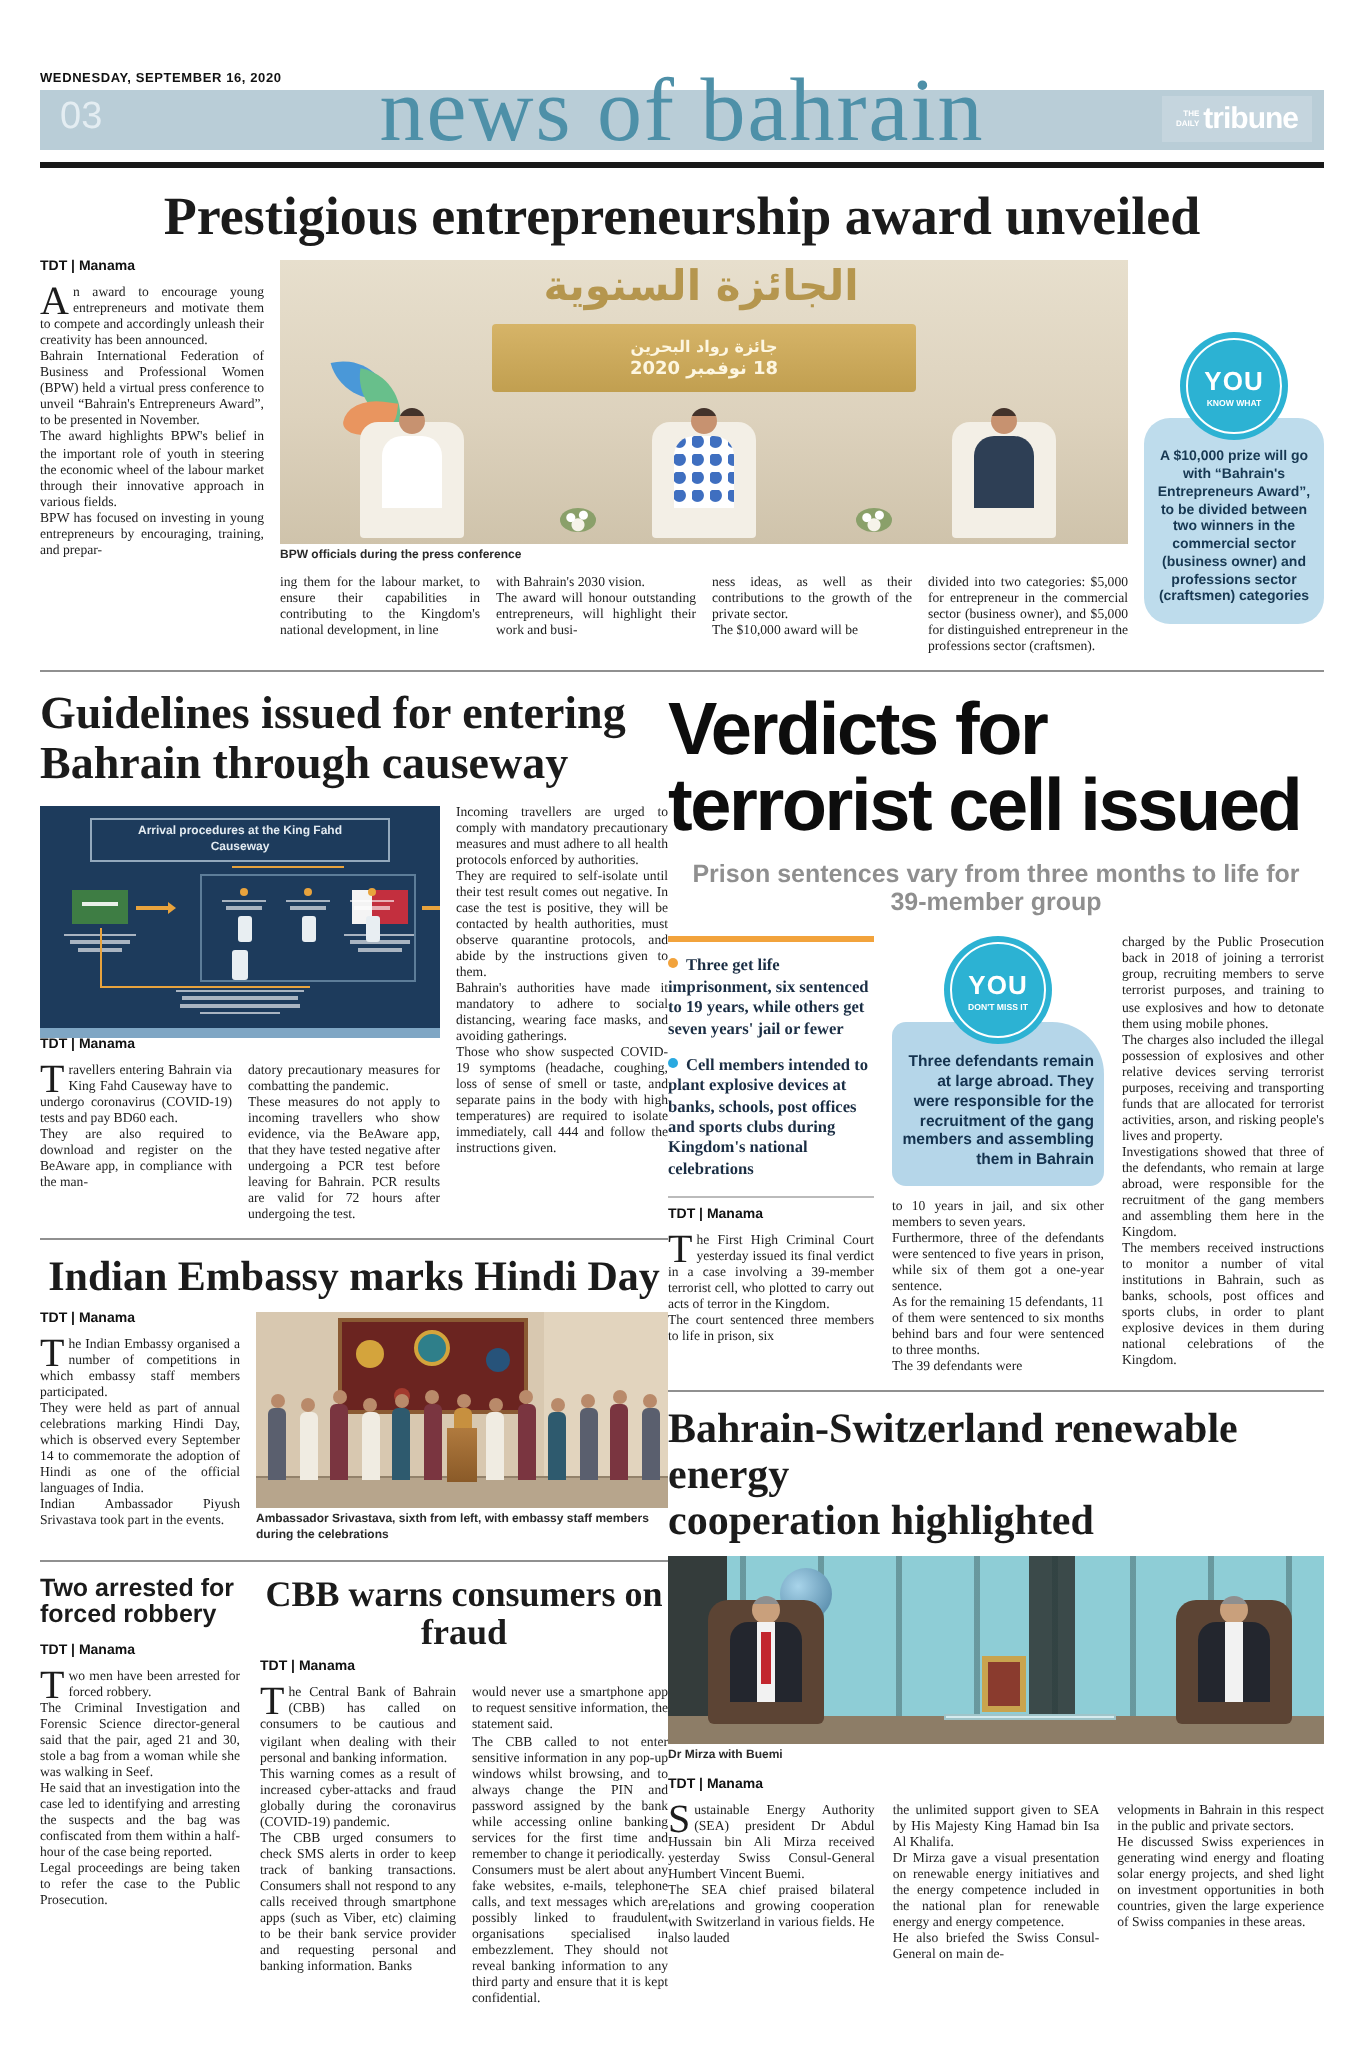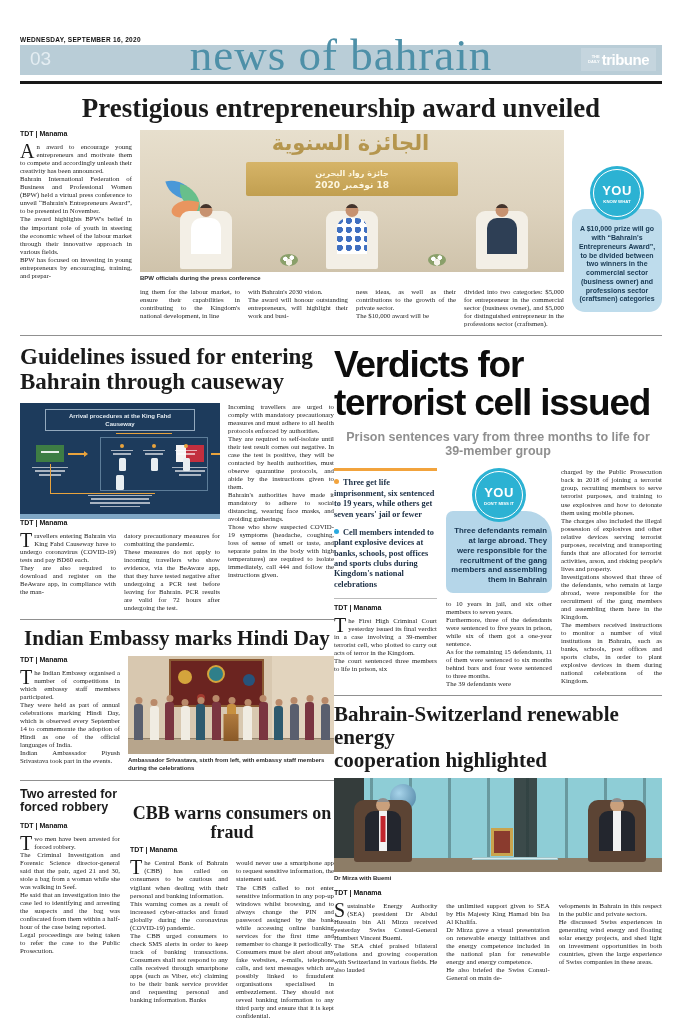--- a/index.html
+++ b/index.html
@@ -114,21 +114,21 @@
   .crowd i:nth-child(2n) { background:#f0ece2; height:34px; }
   .crowd i:nth-child(3n) { background:#7a3540; height:38px; }
   .crowd i:nth-child(5n) { background:#2e5a6e; }
   .crowd i:nth-child(7n) { background:#c7903f; }
   .p2-podium { position:absolute; left:50%; transform:translateX(-50%); bottom:13px; width:15px; height:27px; background:linear-gradient(#b07a3e,#8a5a28); z-index:3; }
   
   .bot-row { display:flex; gap:10px; }
   .rob { width:100px; }
   .rob h3 { font:bold 12.5px/1.1 "Liberation Sans", sans-serif; white-space:pre-line; margin-bottom:7px; }
   .cbb { flex:1; }
-  .cbb h2 { font:bold 18px/1.05 "Liberation Serif", serif; text-align:center; margin-bottom:5px;margin-top:16px; }
+  .cbb h2 { font:bold 18px/1.05 "Liberation Serif", serif; text-align:center; margin-bottom:5px; }
   .cbb-cols { display:flex; gap:8px; }
   .cbb-cols > div { flex:1; }
   
   .vd h1 { font:bold 37px/1.02 "Liberation Sans", sans-serif; letter-spacing:-1.2px; white-space:pre-line; color:#0d0d0d; margin:3px 0 8px; }
   .vd-subhead { font:bold 12.5px/1.15 "Liberation Sans", sans-serif; color:#8f8f8f; text-align:center; padding:0 12px; margin-bottom:10px; }
   .vd-row { display:flex; gap:9px; }
   .vd-col1 { width:103px; border-top:3px solid #f2a33c; padding-top:7px; }
   .vd-col2 { width:106px; }
   .vd-col3 { flex:1; }
   .vbullet { font:bold 8.3px/1.25 "Liberation Serif", serif; color:#1b2e44; margin-bottom:8px; }

